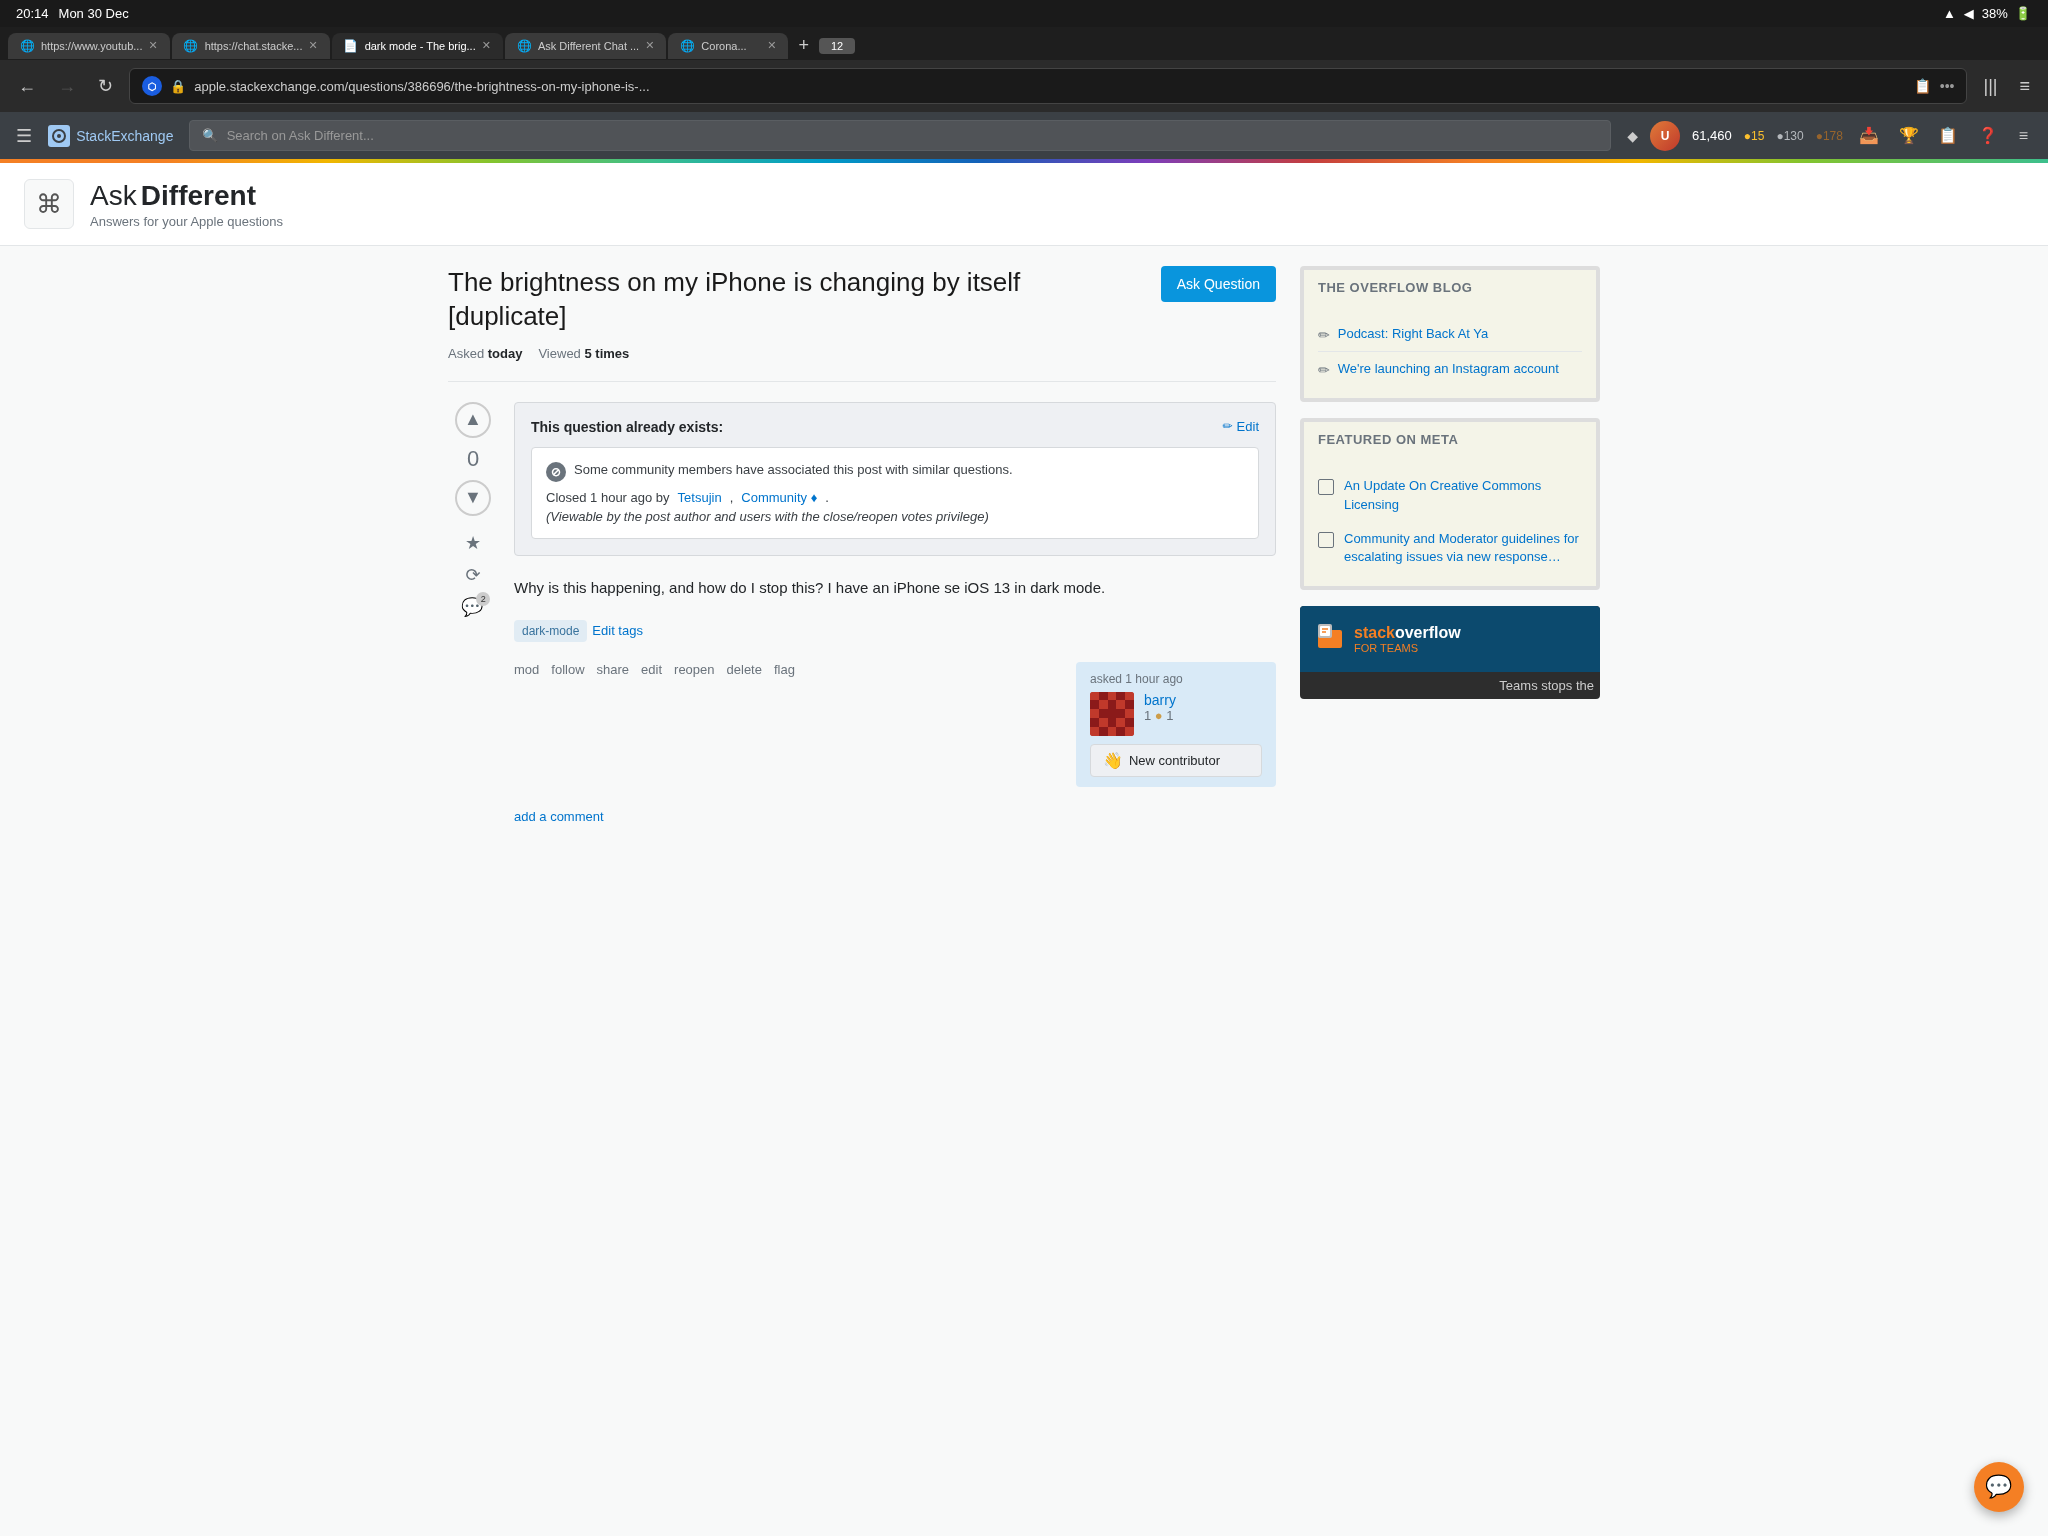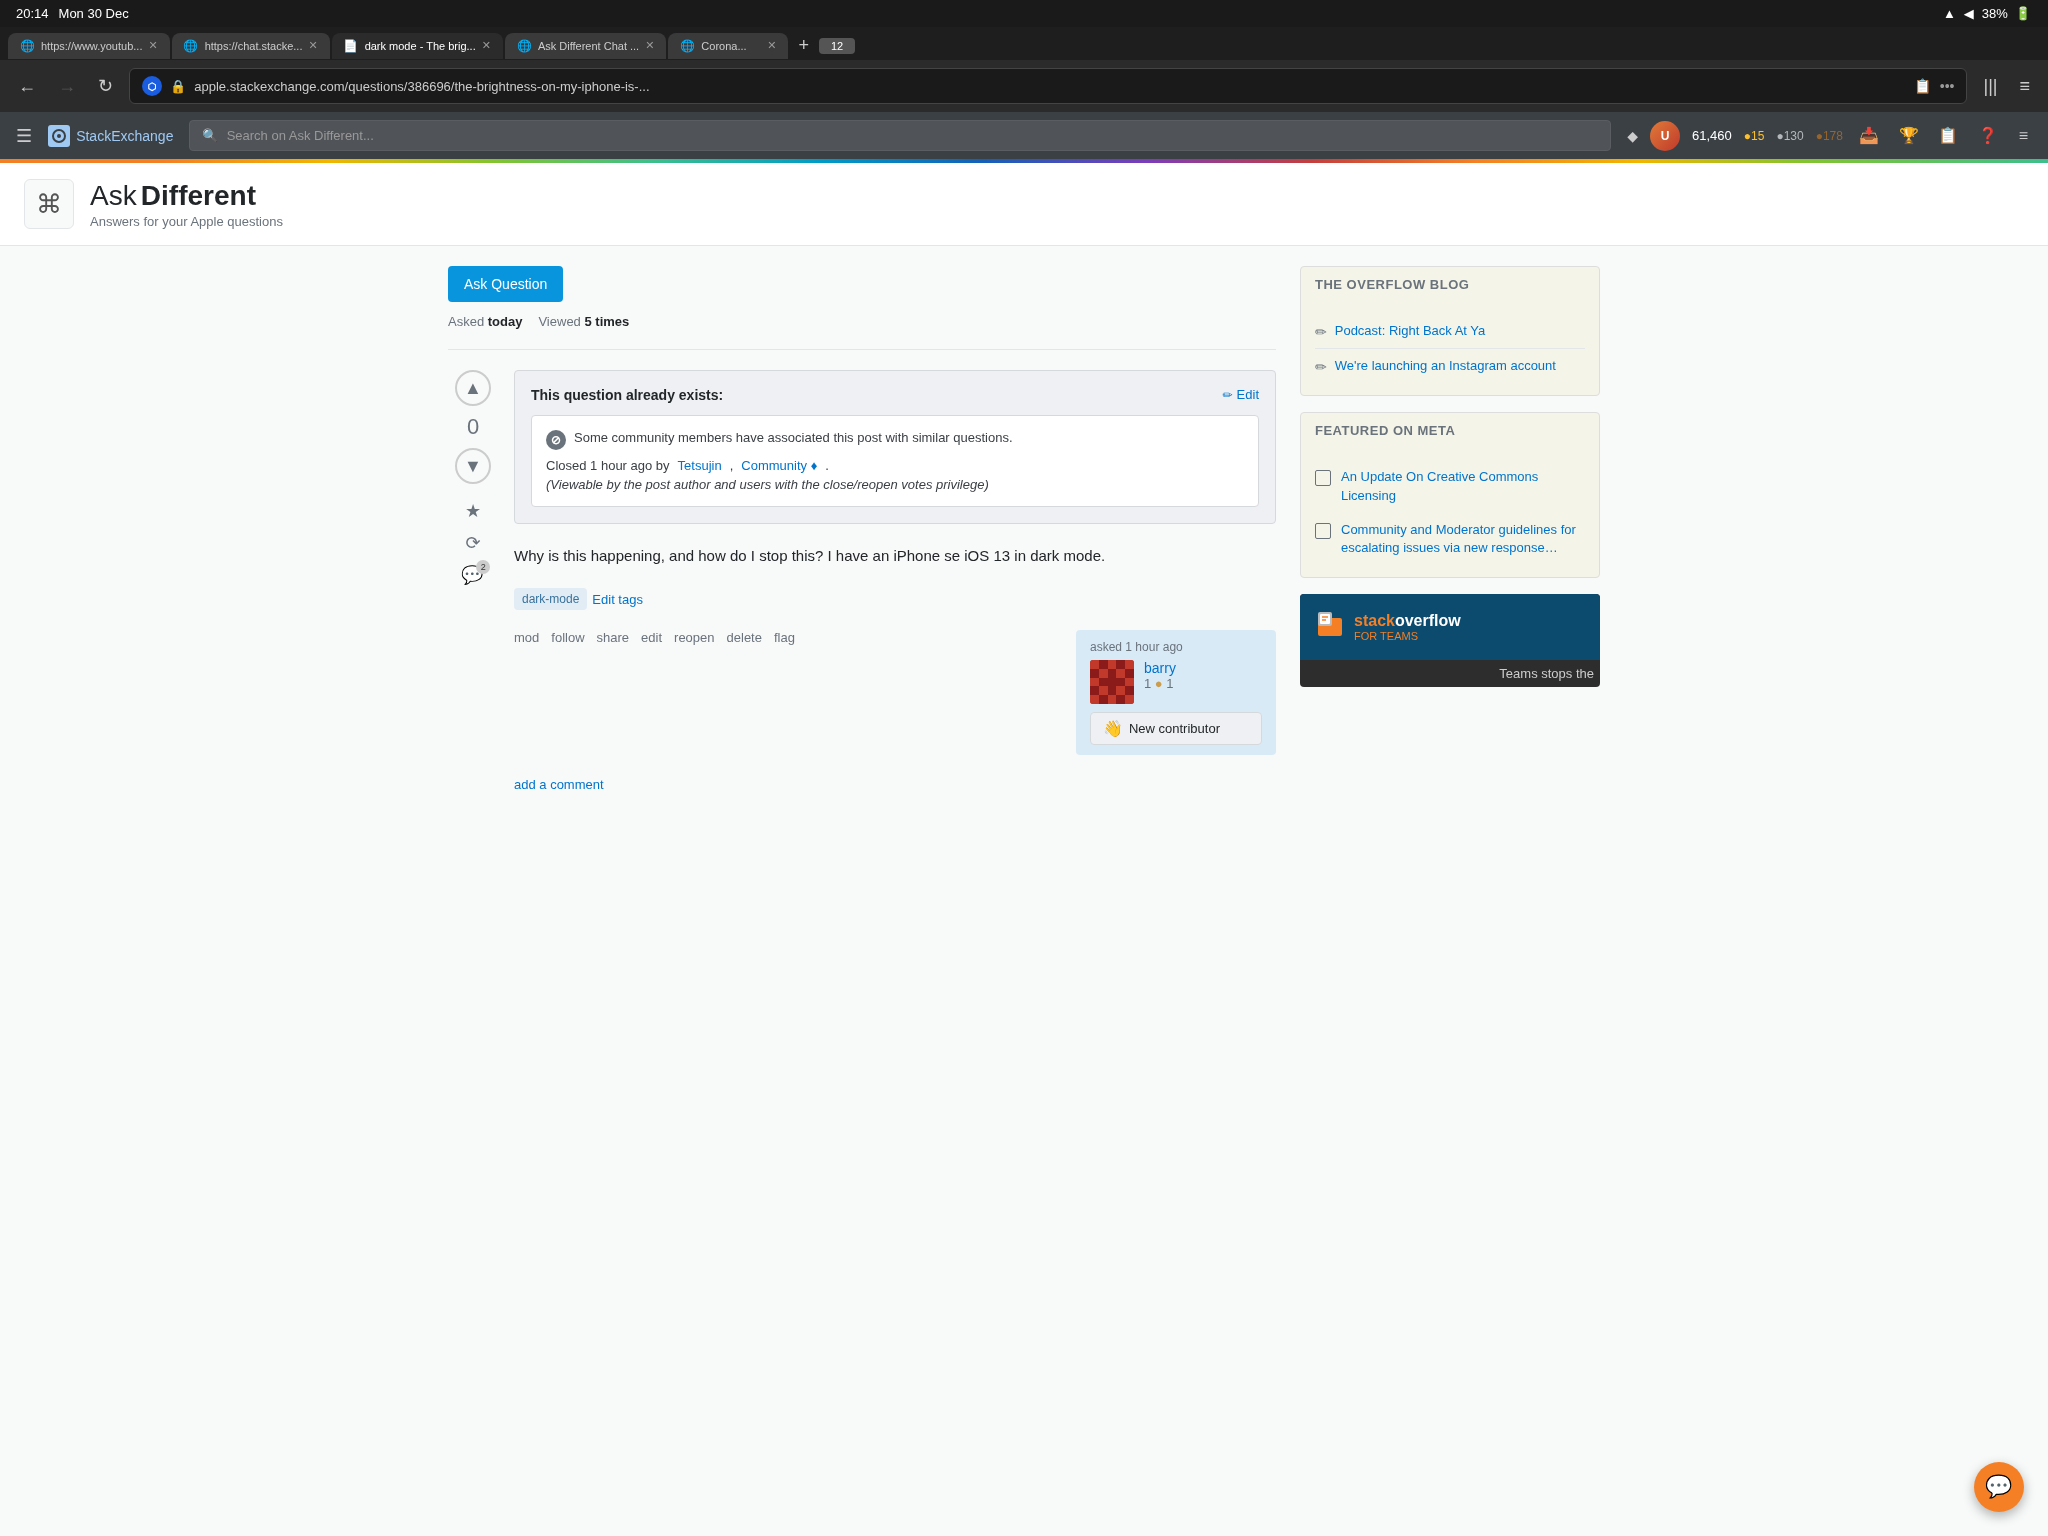--- a/index.html
+++ b/index.html
@@ -420,21 +420,21 @@
     }
     .hand-wave { font-size: 16px; }
 
     .add-comment-link { color: #0074cc; font-size: 13px; text-decoration: none; cursor: pointer; }
 
     
     .sidebar { width: 300px; flex-shrink: 0; }
 
     .sidebar-widget {
       background: #fff;
-      border: 1px solid #3b82f6;
+      border: 4px solid #3b82f6;
       border-radius: 4px;
       margin-bottom: 16px;
       overflow: hidden;
     }
     .sidebar-widget.yellow-bg { background: #f4f4e8; border-color: #ddd; }
     .sidebar-widget-header {
       padding: 10px 14px;
       font-size: 13px;
       font-weight: 600;
       color: #6a737c;
@@ -652,20 +652,21 @@
       <span style="font-weight:700;font-size:28px;color:#232629">Different</span>
     </div>
     <div class="site-tagline">Answers for your Apple questions</div>
   </div>
 </div>
 
 <div class="main-content">
 
   <div class="question-column">
     <div class="question-title-row">
+      <h1 class="question-title">The brightness on my iPhone is changing by itself [duplicate]</h1>
       <button class="ask-question-btn">Ask Question</button>
     </div>
 
     <div class="question-meta">
       <span>
         <span>Asked</span> <strong>today</strong>
       </span>
       <span>
         <span>Viewed</span> <strong>5 times</strong>
       </span>

